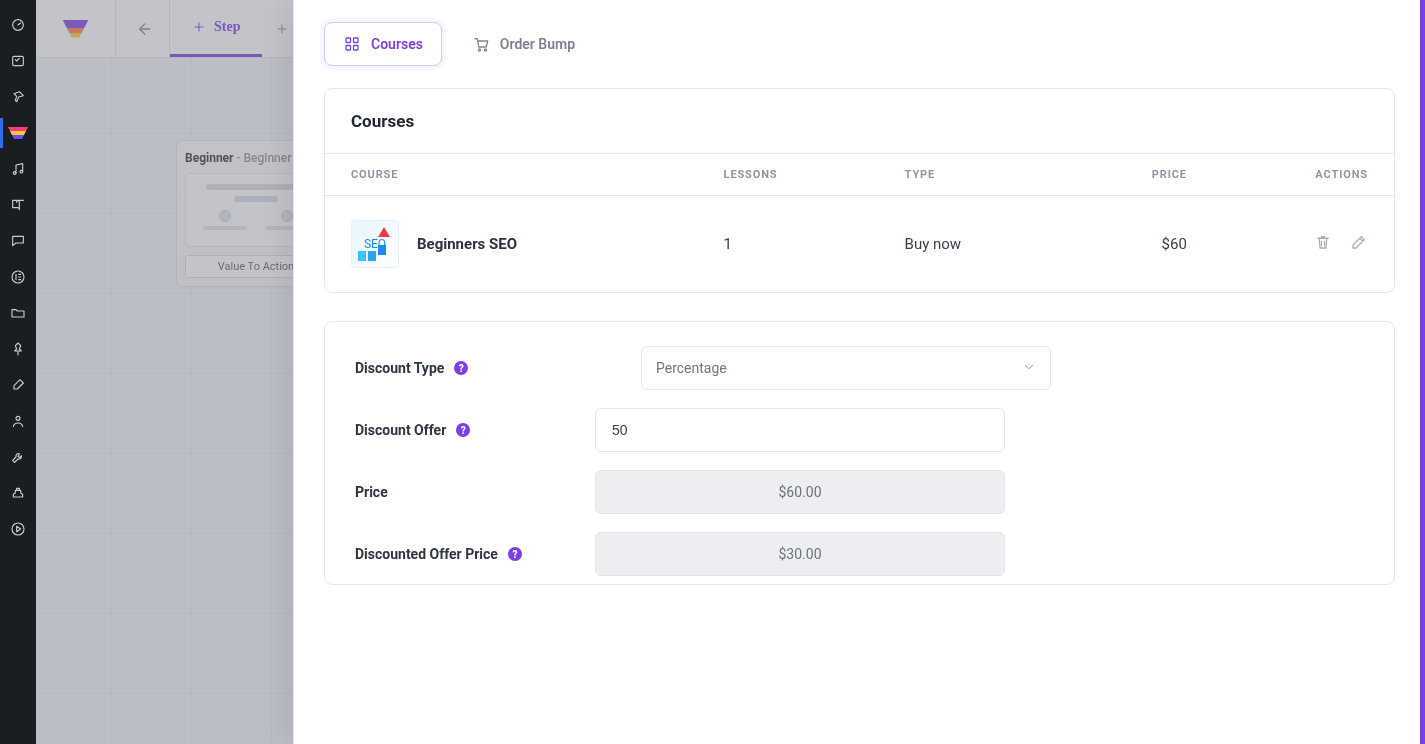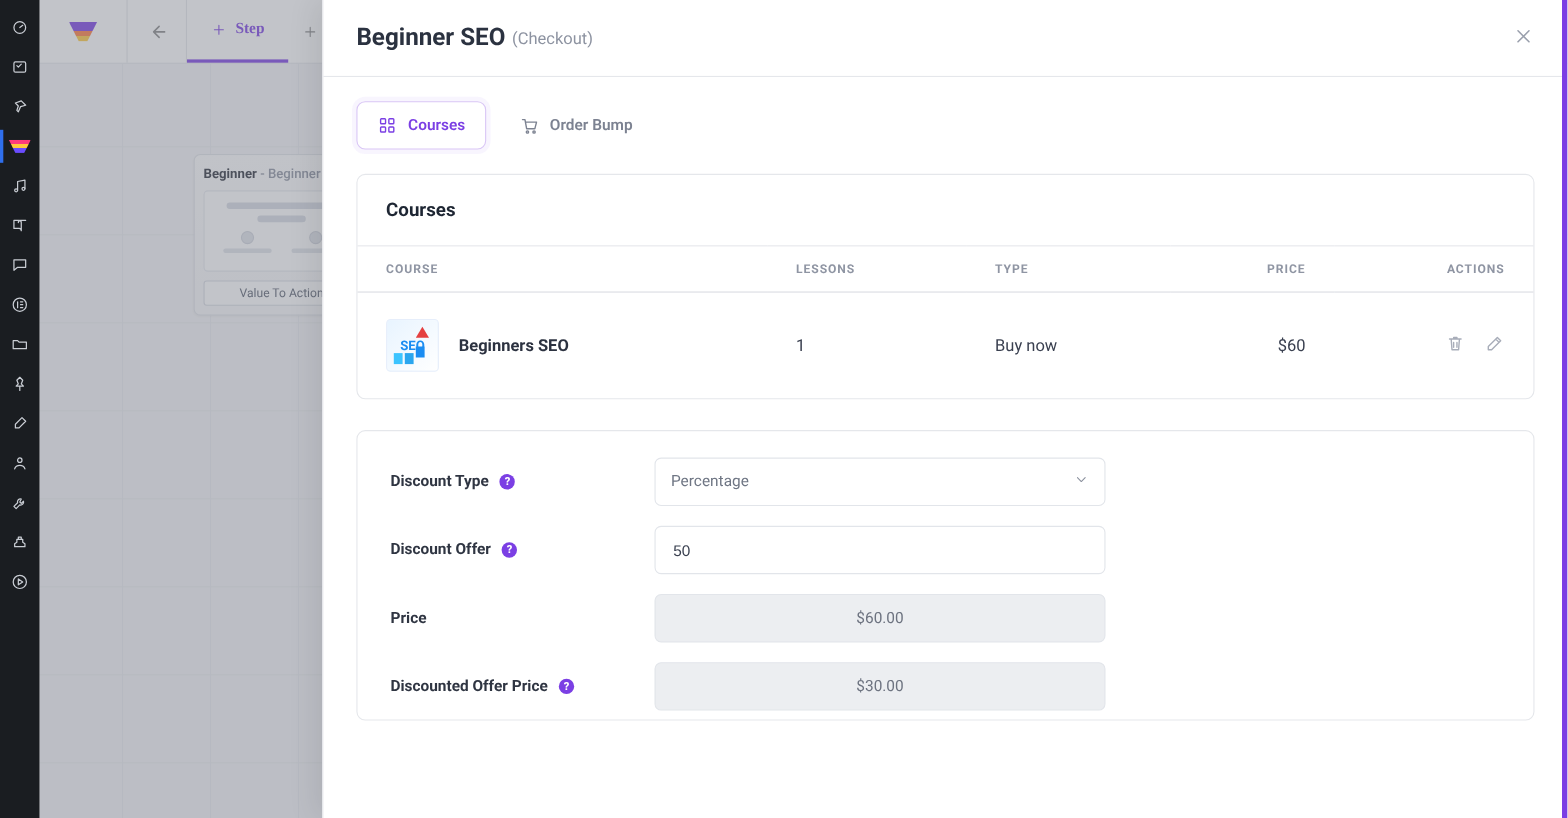--- a/index.html
+++ b/index.html
@@ -237,21 +237,21 @@
   table.courses td {
     padding:24px 26px;
     font-size:15px; color:#3a4050;
   }
   .course-cell { display:flex; align-items:center; gap:18px; font-weight:700; color:#2c3240; }
   .course-thumb {
     width:48px;height:48px;border-radius:4px;
     background:
       linear-gradient(135deg,#e8f4ff,#ffffff);
     display:flex;align-items:center;justify-content:center;
-    font-weight:700;font-size:12px;color:#1b8df2;
+    font-weight:400;font-size:12px;color:#1b8df2;
     border:1px solid #e6eefb;
     position:relative;
     overflow:hidden;
   }
   .course-thumb::before {
     content:"";
     position:absolute; bottom:6px; left:6px;
     width:8px;height:10px;background:#3cc4ff;
     box-shadow: 10px 0 0 0 #2aa6ef, 20px -6px 0 0 #1b8df2;
   }
@@ -291,21 +291,21 @@
     background:#fff; padding:0 14px;
     font-size:14px; color:#6f7684;
     display:flex; align-items:center;
     position:relative;
     justify-content:center;
   }
   .input input {
     border:none;outline:none;background:transparent;
     width:100%;font-size:14px;color:#3a4050;
   }
-  .select { cursor:pointer; justify-content:space-between; }
+  .select { cursor:pointer; justify-content:space-between;margin-left:46px; }
   .select .chev { color:#8a909d; }
   .readonly {
     background: var(--readonly);
     color:#6d7380;
   }
 
   
   .stroke { fill:none; stroke:currentColor; stroke-width:1.7; stroke-linecap:round; stroke-linejoin:round; }
 </style>
 </head>
@@ -443,29 +443,20 @@
             </div>
         </div>
       </div>
       <div class="lc-cta">Value To Action</div>
     </div>
 
     <div class="dim"></div>
   </div>
 
   <aside class="panel">
-    <header class="panel-header">
-      <h1>Beginner SEO</h1>
-      <span class="subtitle">(Checkout)</span>
-      <span class="close">
-        <svg width="20" height="20" viewBox="0 0 24 24">
-            <path class="stroke" d="M6 6l12 12M18 6L6 18"></path>
-          </svg>
-      </span>
-    </header>
 
     <div class="panel-body">
 
       <div class="tabs-row">
         <div class="ptab active">
           <svg viewBox="0 0 24 24">
               <rect class="stroke" x="4" y="4" width="6" height="6" rx="1"></rect>
               <rect class="stroke" x="14" y="4" width="6" height="6" rx="1"></rect>
               <rect class="stroke" x="4" y="14" width="6" height="6" rx="1"></rect>
               <rect class="stroke" x="14" y="14" width="6" height="6" rx="1"></rect>

